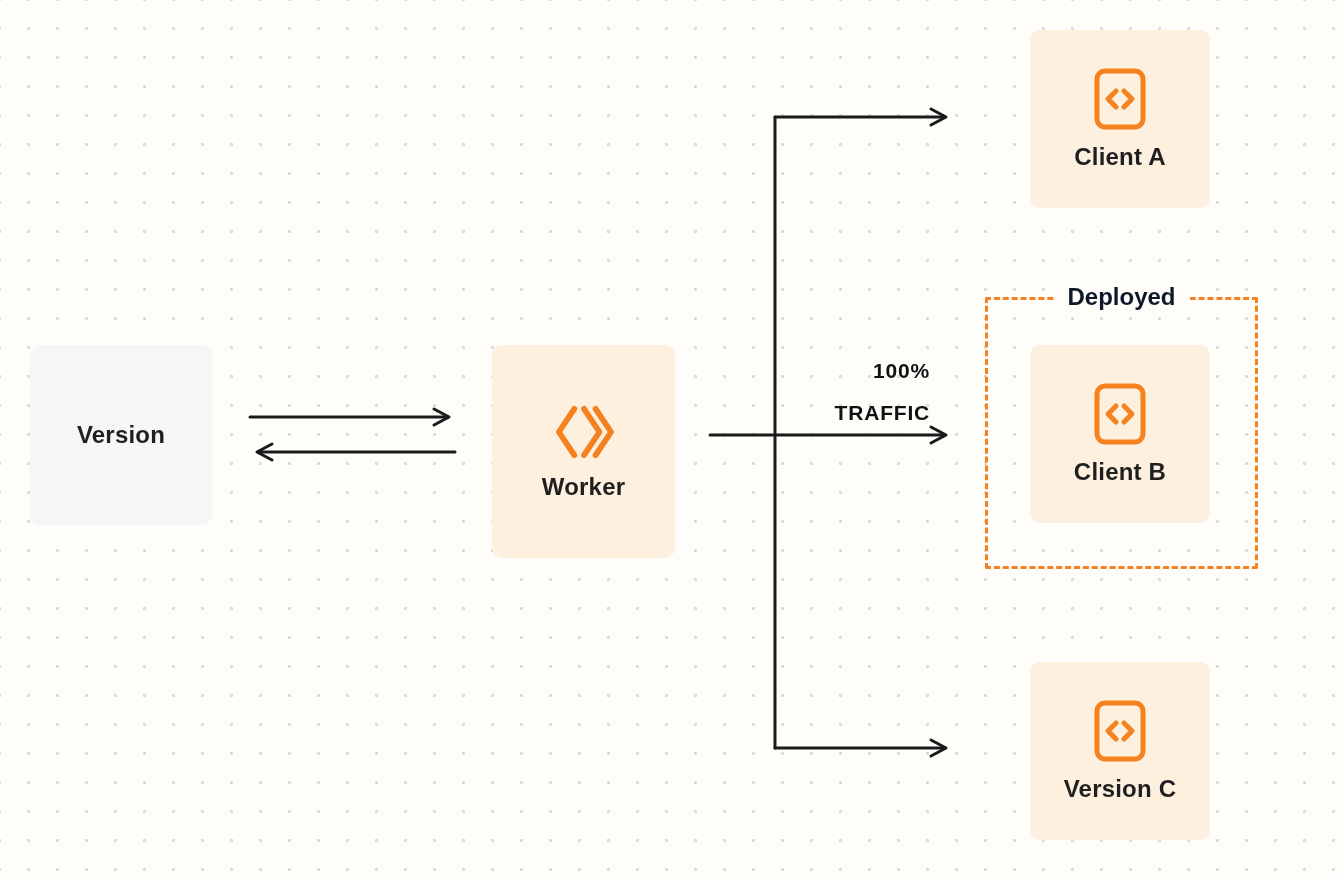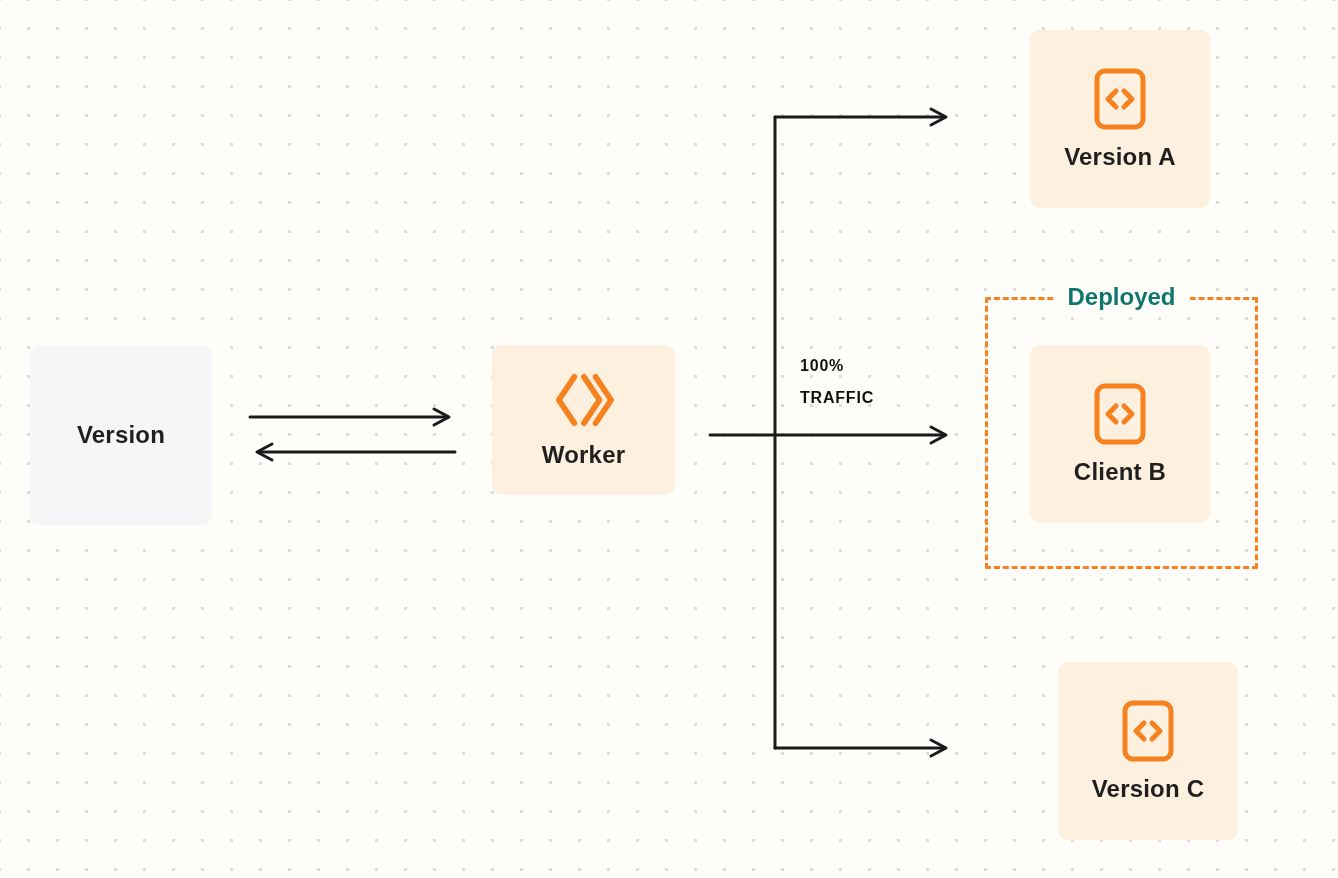--- a/index.html
+++ b/index.html
@@ -32,31 +32,31 @@
     align-items: center;
     justify-content: center;
   }
   .client-node {
     left: 30px; top: 345px;
     width: 182px; height: 180px;
     background: #f6f6f8;
   }
   .worker-node {
     left: 492px; top: 345px;
-    width: 183px; height: 150px;
+    width: 183px; height: 213px;
     background: #fdf0df;
   }
   .version-node {
     left: 1030px;
     width: 180px; height: 178px;
     background: #fdf0df;
   }
   .version-a { top: 30px; }
   .version-b { top: 345px; }
-  .version-c { top: 662px; margin-left: 28px; }
+  .version-c { top: 662px; }
   .node-label {
     font-size: 24px;
     font-weight: bold;
     color: #1f1f1f;
     letter-spacing: 0.2px;
   }
   .worker-node .node-label { margin-top: 12px; }
   .version-node .node-label { margin-top: 12px; }
   .deployed-frame {
     position: absolute;
@@ -66,29 +66,29 @@
     border-radius: 2px;
   }
   .deployed-label {
     position: absolute;
     left: 50%; top: -17px;
     transform: translateX(-50%);
     background: #fffdf9;
     padding: 0 14px;
     font-size: 24px;
     font-weight: bold;
-    color: #0f766e;
+    color: #0f172a;
     white-space: nowrap;
   }
   .traffic-label {
     position: absolute;
     left: 800px; top: 350px;
     width: 130px;
-    text-align: left;
-    font-size: 16px;
+    text-align: right;
+    font-size: 21px;
     font-weight: bold;
     color: #111;
     letter-spacing: 0.8px;
     line-height: 2.0;
   }
   .icon-wrap { display: flex; align-items: center; justify-content: center; }
 </style>
 </head>
 <body>
 
@@ -139,21 +139,21 @@
   </div>
 
   <div class="node version-node version-a">
     <span class="icon-wrap">
       <svg width="56" height="64" viewBox="0 0 56 64" xmlns="http://www.w3.org/2000/svg">
         <rect x="5" y="4" width="46" height="56" rx="8" fill="none" stroke="#f6821f" stroke-width="5"></rect>
         <path d="M24 24 L16 32 L24 40" fill="none" stroke="#f6821f" stroke-width="5" stroke-linecap="round" stroke-linejoin="round"></path>
         <path d="M32 24 L40 32 L32 40" fill="none" stroke="#f6821f" stroke-width="5" stroke-linecap="round" stroke-linejoin="round"></path>
       </svg>
     </span>
-    <div class="node-label">Version A</div>
+    <div class="node-label">Client A</div>
   </div>
 
   <div class="node version-node version-b">
     <span class="icon-wrap">
       <svg width="56" height="64" viewBox="0 0 56 64" xmlns="http://www.w3.org/2000/svg">
         <rect x="5" y="4" width="46" height="56" rx="8" fill="none" stroke="#f6821f" stroke-width="5"></rect>
         <path d="M24 24 L16 32 L24 40" fill="none" stroke="#f6821f" stroke-width="5" stroke-linecap="round" stroke-linejoin="round"></path>
         <path d="M32 24 L40 32 L32 40" fill="none" stroke="#f6821f" stroke-width="5" stroke-linecap="round" stroke-linejoin="round"></path>
       </svg>
     </span>

